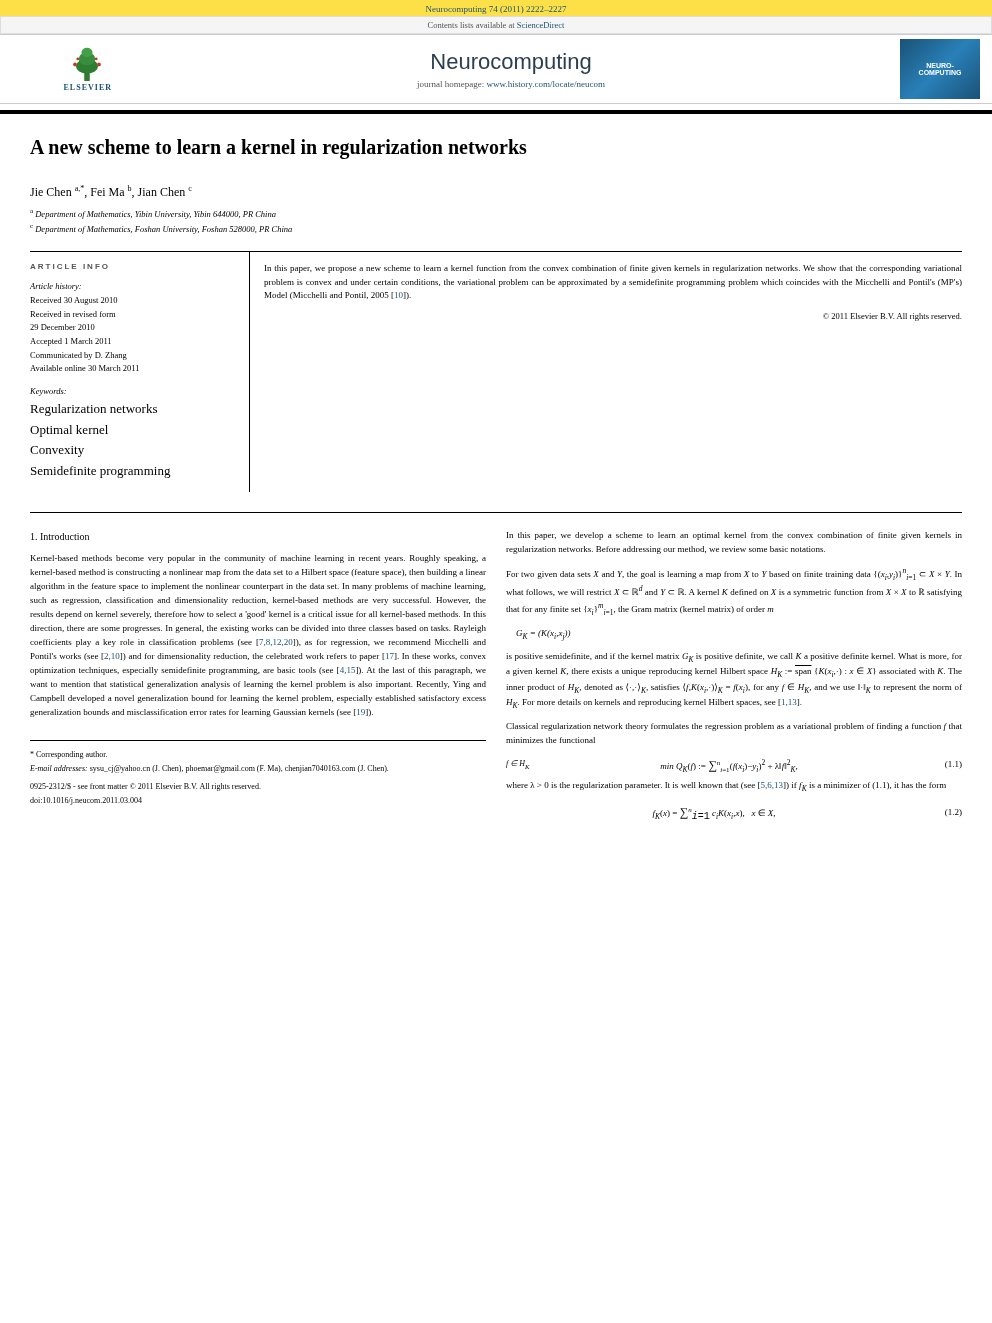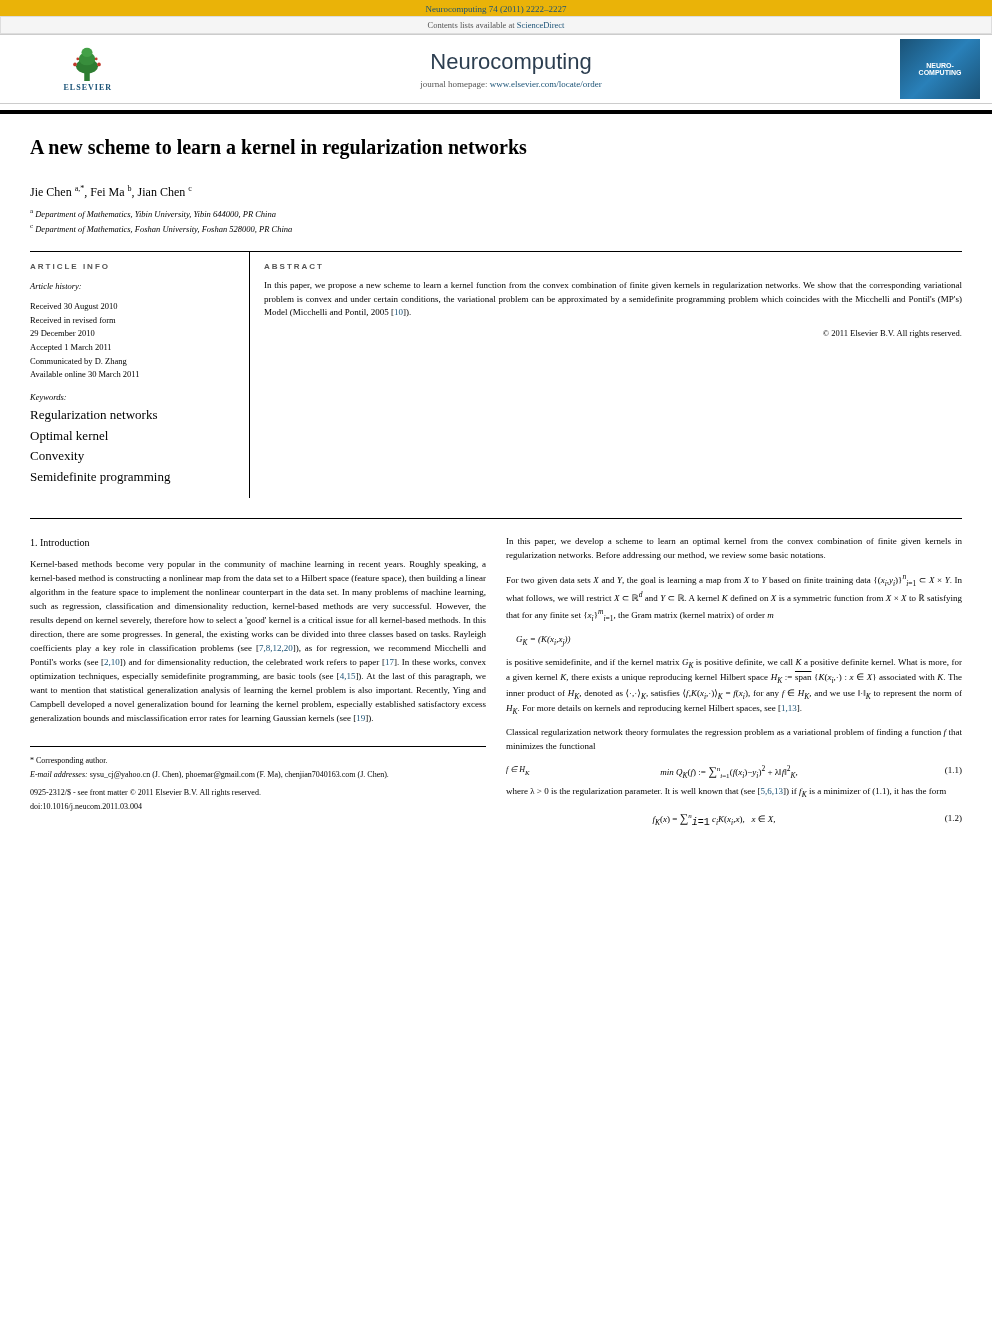--- a/index.html
+++ b/index.html
@@ -11,21 +11,21 @@
       width: 992px;
       min-height: 1323px;
     }
 
     
     .journal-header {
       border-bottom: 2px solid #000;
       padding: 0 0 6px 0;
     }
     .journal-top-bar {
-      background: #eab308;
+      background: #fde047;
       text-align: center;
       padding: 4px 0 2px 0;
       font-size: 9px;
       color: #1a5276;
     }
 
     .journal-banner {
       display: flex;
       align-items: center;
       padding: 4px 12px;
@@ -134,21 +134,21 @@
     .info-section-title {
       font-family: Liberation Sans, sans-serif;
       font-size: 8px;
       letter-spacing: 2px;
       font-weight: bold;
       color: #555;
       margin-bottom: 10px;
       text-transform: uppercase;
     }
     .article-history { margin-bottom: 10px; }
-    .history-label { font-style: italic; font-size: 8.5px; margin-bottom: 9px; }
+    .history-label { font-style: italic; font-size: 8.5px; margin-bottom: 3px; }
     .history-row { font-size: 8.5px; line-height: 1.6; }
     .keywords-section { margin-top: 8px; }
     .keywords-title { font-style: italic; font-size: 8.5px; margin-bottom: 3px; }
     .keyword-item { font-size: 13px; line-height: 1.6; }
 
     .abstract-section {
       flex: 1;
       padding: 10px 0 10px 14px;
     }
     .abstract-title {
@@ -265,21 +265,21 @@
           <circle cx="35" cy="14" r="1.5" fill="#c0392b"></circle>
         </svg>
         <div class="elsevier-text">ELSEVIER</div>
       </div>
     </div>
 
     <div class="journal-banner-center">
       <div class="journal-title-main">Neurocomputing</div>
       <div class="journal-homepage">
         <span>journal homepage:</span>
-        <a href="#" style="color:#1a5276;">www.elsevier.com/locate/order</a>
+        <a href="#" style="color:#1a5276;">www.history.com/locate/neucom</a>
       </div>
     </div>
 
     <div class="journal-banner-right">
       <span style="white-space:pre-line;">NEURO-
 COMPUTING</span>
     </div>
   </div>
 </div>
 
@@ -316,21 +316,20 @@
       <div class="keywords-section">
         <div class="keywords-title"><em>Keywords:</em></div>
         <div class="keyword-item">Regularization networks</div>
         <div class="keyword-item">Optimal kernel</div>
         <div class="keyword-item">Convexity</div>
         <div class="keyword-item">Semidefinite programming</div>
       </div>
     </div>
 
     <div class="abstract-section">
-      <div class="abstract-title">ABSTRACT</div>
       <div class="abstract-text">
         In this paper, we propose a new scheme to learn a kernel function from the convex combination of finite given kernels in regularization networks. We show that the corresponding variational problem is convex and under certain conditions, the variational problem can be approximated by a semidefinite programming problem which coincides with the Micchelli and Pontil's (MP's) Model (Micchelli and Pontil, 2005 [<span class="cite">10</span>]).
       </div>
       <div class="abstract-copyright">© 2011 Elsevier B.V. All rights reserved.</div>
     </div>
   </div>
 
   <div class="body-columns">
 
     <div class="col-left">

